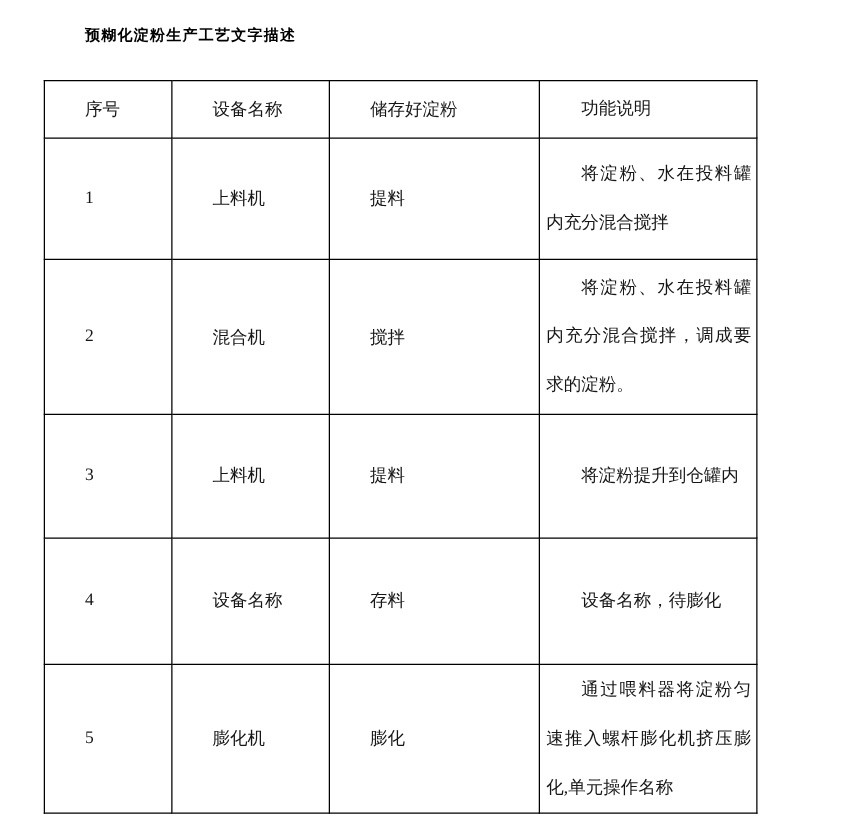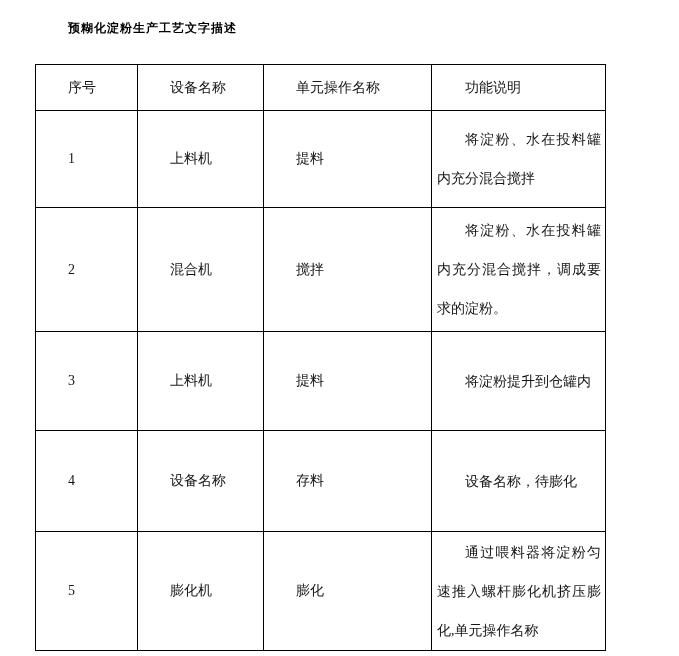--- a/index.html
+++ b/index.html
@@ -83,21 +83,21 @@
   <colgroup>
     <col class="c1">
       <col class="c2">
       <col class="c3">
       <col class="c4">
   </colgroup>
   <tbody>
     <tr class="header-row">
       <th>序号</th>
       <th>设备名称</th>
-      <th>单元操作名称</th>
+      <th>储存好淀粉</th>
       <th class="desc-header">功能说明</th>
     </tr>
     <tr class="row-1">
       <td>1</td>
       <td>上料机</td>
       <td>提料</td>
       <td class="desc-cell">将淀粉、水在投料罐内充分混合搅拌</td>
     </tr>
     <tr class="row-2">
       <td>2</td>

